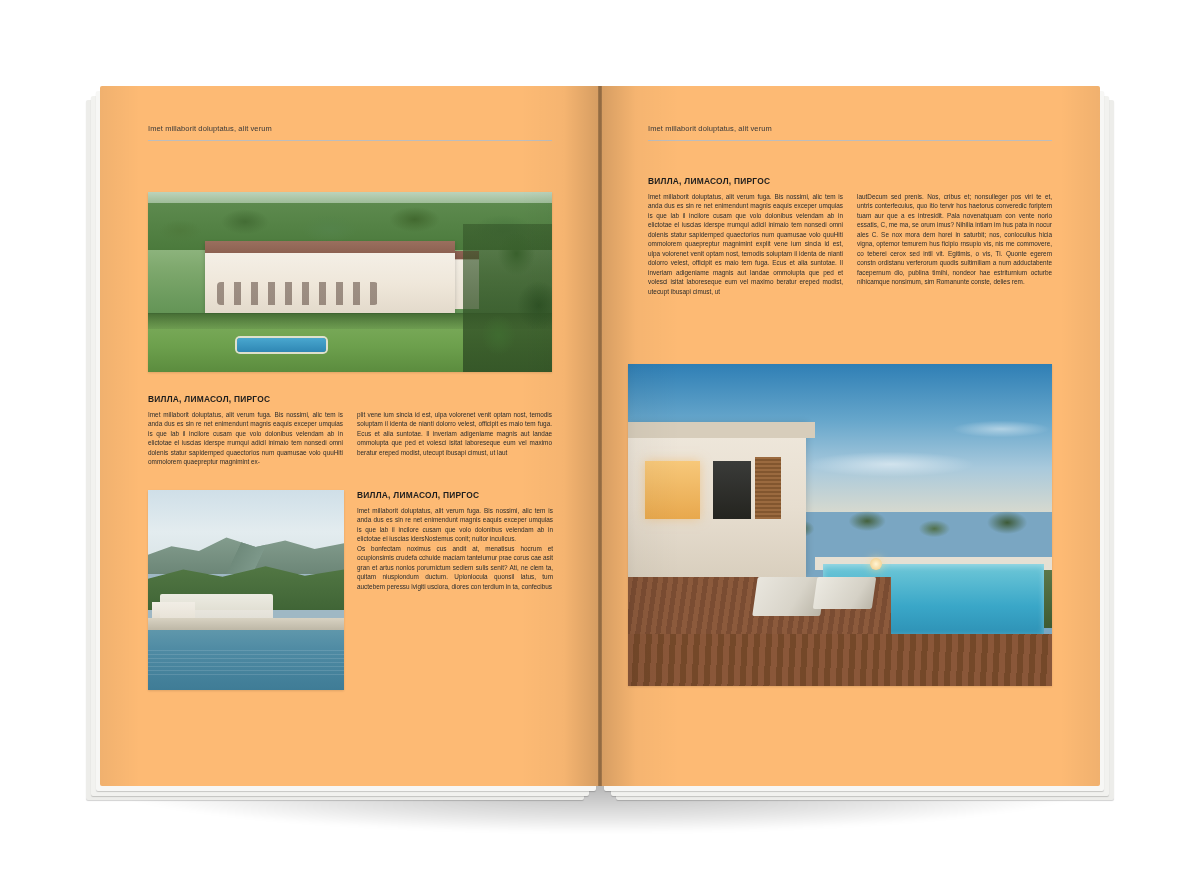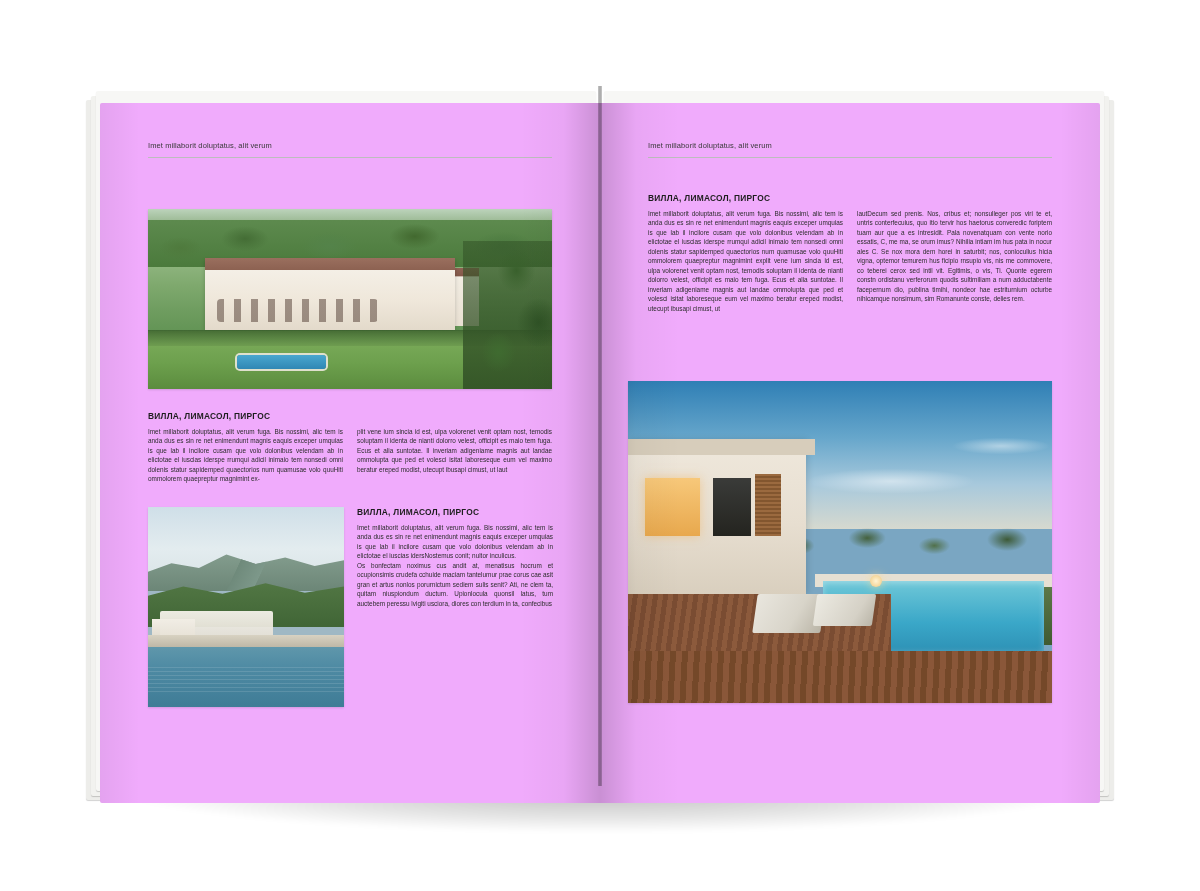--- a/index.html
+++ b/index.html
@@ -32,24 +32,24 @@
   
   .stack {
     position: absolute;
     border-radius: 2px;
     background: #f2f2f0;
     box-shadow: 0 1px 1px rgba(0,0,0,0.18);
   }
 
   .page {
     position: absolute;
-    top: 17px;
+    top: 0;
     width: 500px;
     height: 700px;
-    background: #f0abfc;
+    background: #fdba74;
     overflow: hidden;
   }
   .page-left  { left: 0; border-radius: 2px 0 0 2px; }
   .page-right { left: 500px; border-radius: 0 2px 2px 0; }
 
   
   .gutter-shade-left {
     position: absolute;
     right: 0; top: 0;
     width: 80px; height: 100%;

